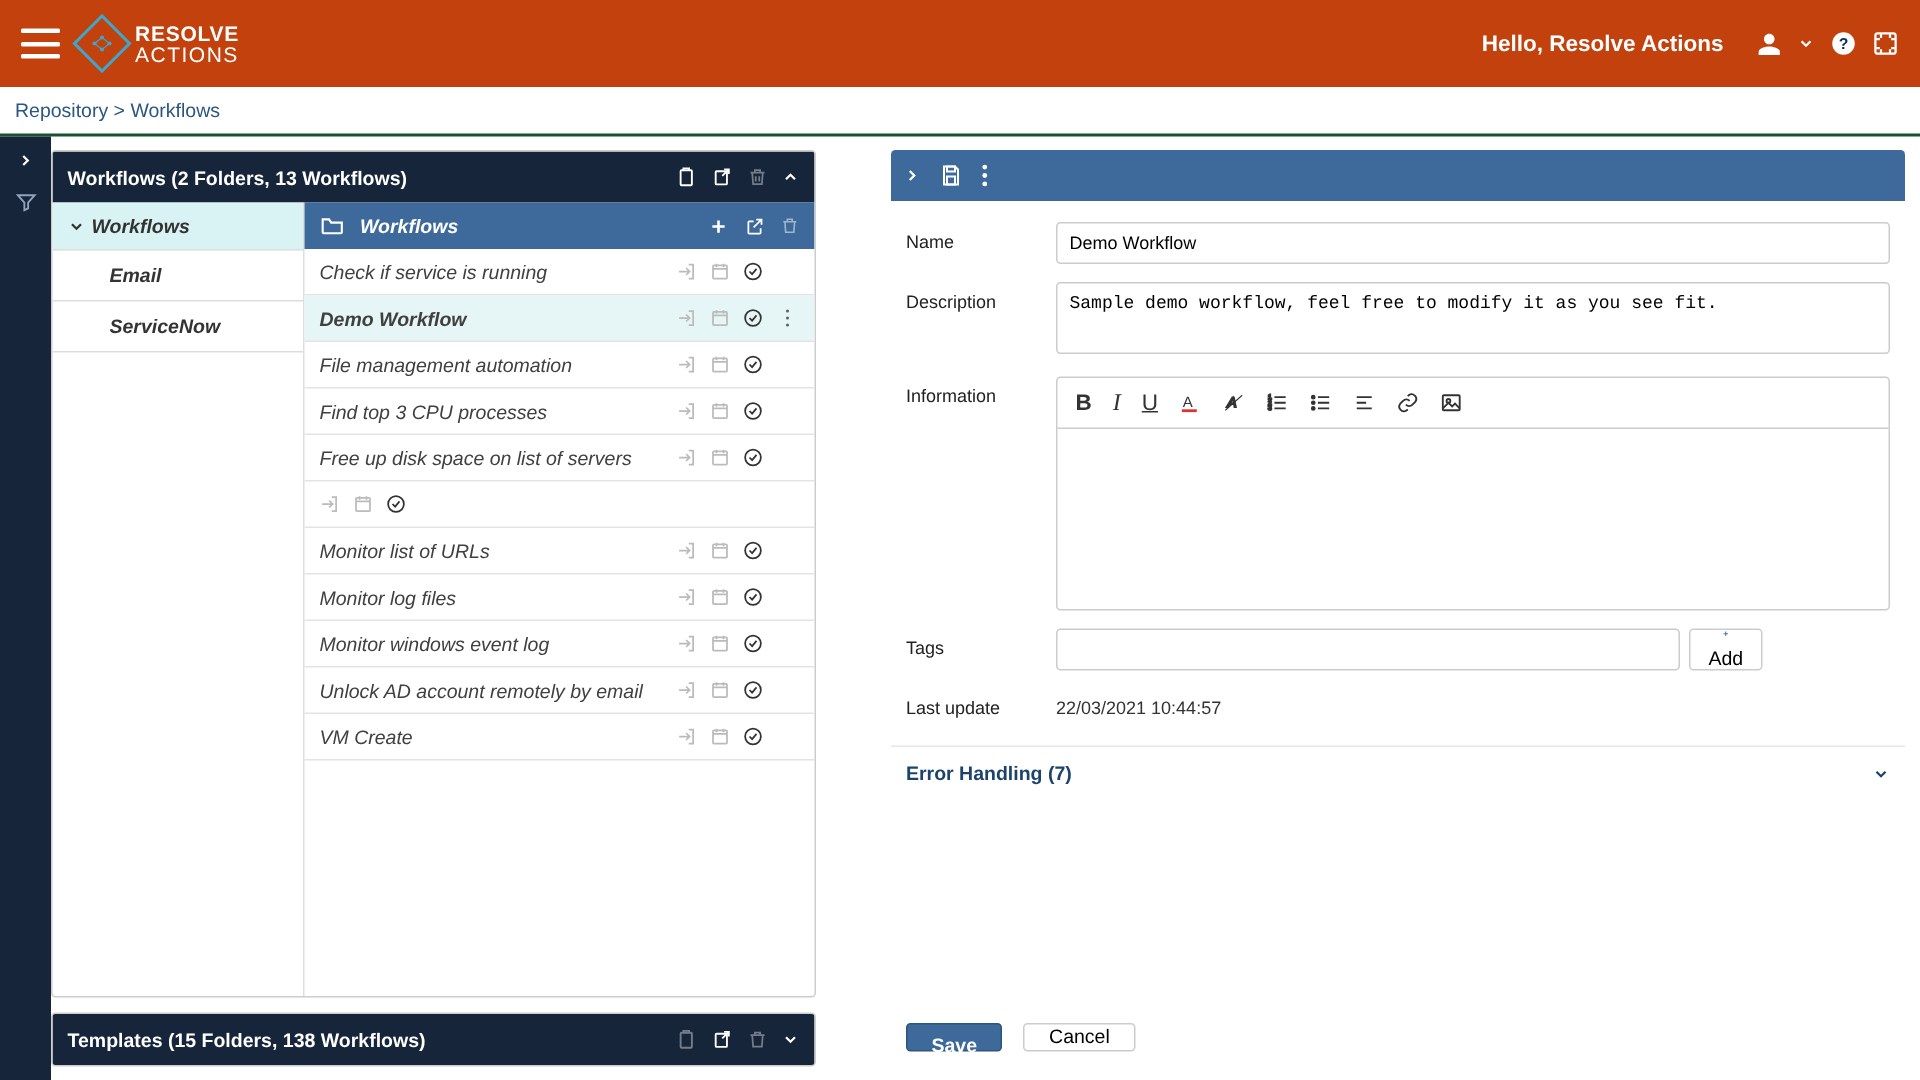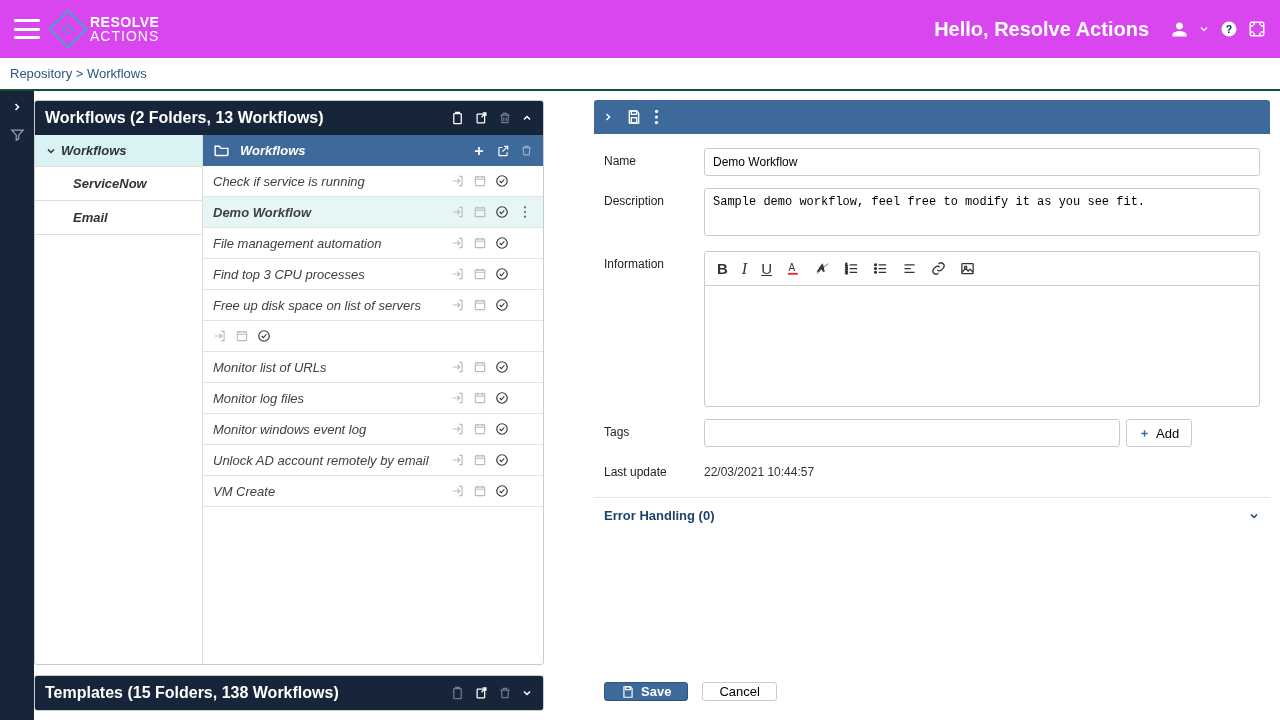--- a/index.html
+++ b/index.html
@@ -1,38 +1,38 @@
 <!DOCTYPE html>
 <html><head>
 <meta charset="utf-8">
 <style>
   * { box-sizing: border-box; margin: 0; padding: 0; }
   html, body { width: 1280px; height: 720px; font-family: Arial, Helvetica, sans-serif; font-size: 13px; color: #333; overflow: hidden; }
   
-  .header { height: 58px; background: #d946ef; display: flex; align-items: center; padding: 12px 14px; color: #fff; }
+  .header { height: 58px; background: #c2410c; display: flex; align-items: center; padding: 12px 14px; color: #fff; }
   .hamburger { width: 26px; height: 20px; display: flex; flex-direction: column; justify-content: space-between; cursor: pointer; margin-right: 14px; }
   .hamburger span { display: block; height: 3px; background: #fff; border-radius: 1px; }
   .logo { display: flex; align-items: center; gap: 8px; }
   .logo-mark { width: 28px; height: 28px; border: 2px solid #3fa6c9; transform: rotate(45deg); display: flex; align-items: center; justify-content: center; }
   .logo-mark svg { transform: rotate(-45deg); }
   .logo-text { font-weight: 700; letter-spacing: 0.5px; font-size: 14px; line-height: 1; }
   .logo-text .thin { font-weight: 400; display: block; font-size: 14px; letter-spacing: 1px; }
   .header-spacer { flex: 1; }
-  .greeting { font-size: 20px; font-weight: 600; margin-right: 22px; }
+  .greeting { font-size: 15px; font-weight: 600; margin-right: 22px; }
   .header-icons { display: flex; align-items: center; gap: 10px; }
   .header-icons svg, .header-icons .icon { color: #fff; }
   
   .breadcrumb { height: 33px; border-bottom: 2px solid #14532d; display: flex; align-items: center; padding: 0 10px; color: #2a5680; font-size: 13px; }
   
   .main { display: flex; height: calc(720px - 58px - 33px); }
   .rail { width: 34px; background: #17253b; color: #fff; display: flex; flex-direction: column; align-items: center; padding-top: 10px; gap: 14px; }
   .left-col { width: 520px; padding: 9px 10px 9px 0; display: flex; flex-direction: column; gap: 10px; }
   .panel { border: 1px solid #ccc; border-radius: 3px; display: flex; flex-direction: column; overflow: hidden; }
   .panel.workflows { flex: 1; }
-  .panel-header { background: #17253b; color: #fff; height: 34px; display: flex; align-items: center; padding: 0 10px; font-weight: 700; font-size: 16px; }
+  .panel-header { background: #17253b; color: #fff; height: 34px; display: flex; align-items: center; padding: 0 10px; font-weight: 700; font-size: 13px; }
   .panel-header .title { flex: 1; }
   .panel-header .hicons { display: flex; align-items: center; gap: 9px; }
   .panel-body { flex: 1; display: flex; min-height: 0; font-style: italic; }
   .tree { width: 168px; border-right: 1px solid #ddd; }
   .tree-root { background: #d9f2f3; font-weight: 700; padding: 8px 10px; border-bottom: 1px solid #ddd; display: flex; align-items: center; gap: 4px; }
   .tree-item { padding: 9px 10px 9px 38px; border-bottom: 1px solid #ddd; font-weight: 700; color: #333; }
   .list-col { flex: 1; display: flex; flex-direction: column; }
   .list-header { background: #3d6a9a; color: #fff; height: 31px; display: flex; align-items: center; padding: 0 10px; font-weight: 700; gap: 10px; }
   .list-header .t { flex: 1; }
   .row { height: 31px; border-bottom: 1px solid #e3e3e3; display: flex; align-items: center; padding: 0 10px; gap: 8px; position: relative; }
@@ -50,21 +50,21 @@
   .frow { display: flex; align-items: flex-start; margin-bottom: 12px; }
   .flabel { width: 100px; color: #222; font-size: 12px; padding-top: 6px; }
   .finput { flex: 1; }
   .finput input[type=text] { width: 100%; height: 28px; border: 1px solid #ccc; border-radius: 3px; padding: 0 8px; font-size: 12px; }
   .finput textarea { width: 100%; height: 48px; border: 1px solid #ccc; border-radius: 3px; padding: 6px 8px; font-family: "Courier New", monospace; font-size: 12px; resize: none; }
   .rte { border: 1px solid #ccc; border-radius: 3px; }
   .rte-toolbar { height: 34px; border-bottom: 1px solid #ccc; display: flex; align-items: center; gap: 14px; padding: 0 12px; color: #333; }
   .rte-body { height: 120px; }
   .tag-row .finput { display: flex; gap: 6px; }
   .tag-row input { flex: 1; }
-  .btn { height: 28px; border: 1px solid #ccc; background: #fff; border-radius: 3px; padding: 0 12px; cursor: pointer; display: inline-flex; align-items: center; gap: 6px; font-size: 13px; }
+  .btn { height: 28px; border: 1px solid #ccc; background: #fff; border-radius: 3px; padding: 0 12px; cursor: pointer; display: inline-flex; align-items: center; gap: 6px; font-size: 13px; flex-direction: column; }
   .btn.primary { background: #3d6a9a; color: #fff; border: 1px solid #2f557c; font-weight: 600; }
   .lastupdate .finput { padding-top: 6px; font-size: 12px; }
   .section { color: #1d436b; font-weight: 700; padding: 10px 10px; border-top: 1px solid #e6e6e6; display: flex; align-items: center; }
   .section .sp { flex: 1; }
   .detail-footer { margin-top: auto; padding: 10px; display: flex; gap: 14px; }
   .detail-footer .btn { height: 19px; padding: 0 16px; }
   svg { display: block; }
 </style>
 </head>
 <body>
@@ -167,22 +167,22 @@
       </div>
       <div class="panel-body">
         <div class="tree">
           <div class="tree-root">
             <svg width="12" height="12" viewBox="0 0 24 24" fill="none" stroke="#333" stroke-width="3">
                 <path d="M6 9l6 6 6-6"></path>
               </svg>
             <span>Workflows</span>
           </div>
           <div id="tree-items">
+              <div class="tree-item">Email</div>
               <div class="tree-item">ServiceNow</div>
-              <div class="tree-item">Email</div>
             </div>
         </div>
         <div class="list-col">
           <div class="list-header">
             <span>
                 <svg width="17" height="17" viewBox="0 0 24 24" fill="none" stroke="#fff" stroke-width="2">
                   <path d="M3 6h6l2 3h10v9a1 1 0 0 1-1 1H4a1 1 0 0 1-1-1z"></path>
                 </svg>
               </span>
             <span class="t">Workflows</span>
@@ -659,21 +659,21 @@
           </button>
         </div>
       </div>
       <div class="frow lastupdate">
         <div class="flabel">Last update</div>
         <div class="finput">22/03/2021 10:44:57</div>
       </div>
     </div>
 
     <div class="section">
-      <span>Error Handling (0)</span>
+      <span>Error Handling (7)</span>
       <span class="sp"></span>
       <svg width="12" height="12" viewBox="0 0 24 24" fill="none" stroke="#1d436b" stroke-width="3">
           <path d="M6 9l6 6 6-6"></path>
         </svg>
     </div>
 
     <div class="detail-footer">
       <button class="btn primary">
         <svg width="14" height="14" viewBox="0 0 24 24" fill="none" stroke="#fff" stroke-width="2">
             <path d="M5 3h11l3 3v15H5z"></path>

